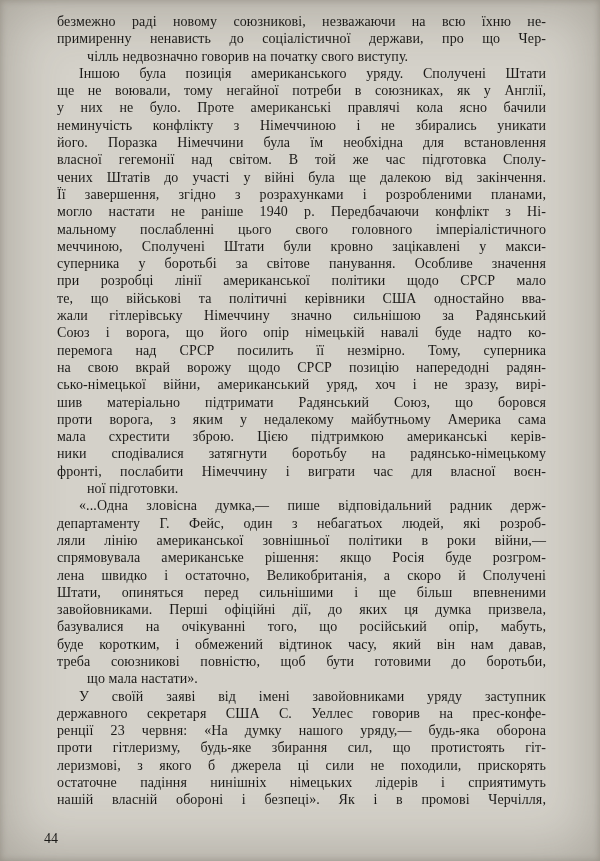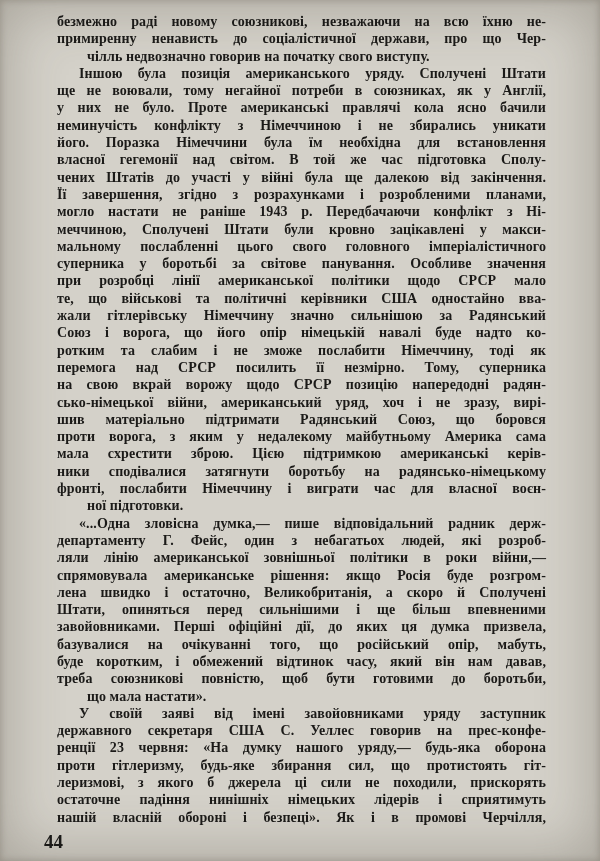--- a/index.html
+++ b/index.html
@@ -14,67 +14,66 @@
   }
   .page{
     position:relative;width:600px;height:861px;
     background:var(--paper);
     box-shadow:inset 0 0 55px 8px rgba(75,68,56,0.30), inset 0 0 6px 1px rgba(75,68,56,0.25);
   }
   .text-block{
     position:absolute;left:57px;top:13px;width:489px;
     color:var(--ink);
     font-size:14px;
-    font-weight:700;
+    font-weight:400;
     line-height:17.3px;
     letter-spacing:0.1px;
   }
   .line{
     text-align:justify;
     text-align-last:justify;
   }
   .line.lastline{
     text-align-last:left;
     margin-left:30px;
   }
   .line.indent{
     text-indent:22px;
   }
   .folio{
     position:absolute;left:44px;top:831px;
     color:var(--ink);
-    font-size:19px;
-    font-weight:700;
+    font-size:14px;
+    font-weight:400;
   }
 </style>
 </head>
 <body>
 
 <div class="page">
   <div class="text-block" id="text-block">
       <div class="line">безмежно раді новому союзникові, незважаючи на всю їхню не-</div>
       <div class="line">примиренну ненависть до соціалістичної держави, про що Чер-</div>
       <div class="line lastline">чілль недвозначно говорив на початку свого виступу.</div>
       <div class="line indent">Іншою була позиція американського уряду. Сполучені Штати</div>
       <div class="line">ще не воювали, тому негайної потреби в союзниках, як у Англії,</div>
       <div class="line">у них не було. Проте американські правлячі кола ясно бачили</div>
       <div class="line">неминучість конфлікту з Німеччиною і не збирались уникати</div>
       <div class="line">його. Поразка Німеччини була їм необхідна для встановлення</div>
       <div class="line">власної гегемонії над світом. В той же час підготовка Сполу-</div>
       <div class="line">чених Штатів до участі у війні була ще далекою від закінчення.</div>
       <div class="line">Її завершення, згідно з розрахунками і розробленими планами,</div>
-      <div class="line">могло настати не раніше 1943 р. Передбачаючи конфлікт з Ні-</div>
+      <div class="line">могло настати не раніше 1940 р. Передбачаючи конфлікт з Ні-</div>
+      <div class="line">мальному послабленні цього свого головного імперіалістичного</div>
       <div class="line">меччиною, Сполучені Штати були кровно зацікавлені у макси-</div>
-      <div class="line">мальному послабленні цього свого головного імперіалістичного</div>
       <div class="line">суперника у боротьбі за світове панування. Особливе значення</div>
       <div class="line">при розробці лінії американської політики щодо СРСР мало</div>
       <div class="line">те, що військові та політичні керівники США одностайно вва-</div>
       <div class="line">жали гітлерівську Німеччину значно сильнішою за Радянський</div>
       <div class="line">Союз і ворога, що його опір німецькій навалі буде надто ко-</div>
-      <div class="line">ротким та слабим і не зможе послабити Німеччину, тоді як</div>
       <div class="line">перемога над СРСР посилить її незмірно. Тому, суперника</div>
       <div class="line">на свою вкрай ворожу щодо СРСР позицію напередодні радян-</div>
       <div class="line">сько-німецької війни, американський уряд, хоч і не зразу, вирі-</div>
       <div class="line">шив матеріально підтримати Радянський Союз, що боровся</div>
       <div class="line">проти ворога, з яким у недалекому майбутньому Америка сама</div>
       <div class="line">мала схрестити зброю. Цією підтримкою американські керів-</div>
       <div class="line">ники сподівалися затягнути боротьбу на радянсько-німецькому</div>
       <div class="line">фронті, послабити Німеччину і виграти час  для власної воєн-</div>
       <div class="line lastline">ної підготовки.</div>
       <div class="line indent">«...Одна зловісна думка,— пише відповідальний радник держ-</div>

